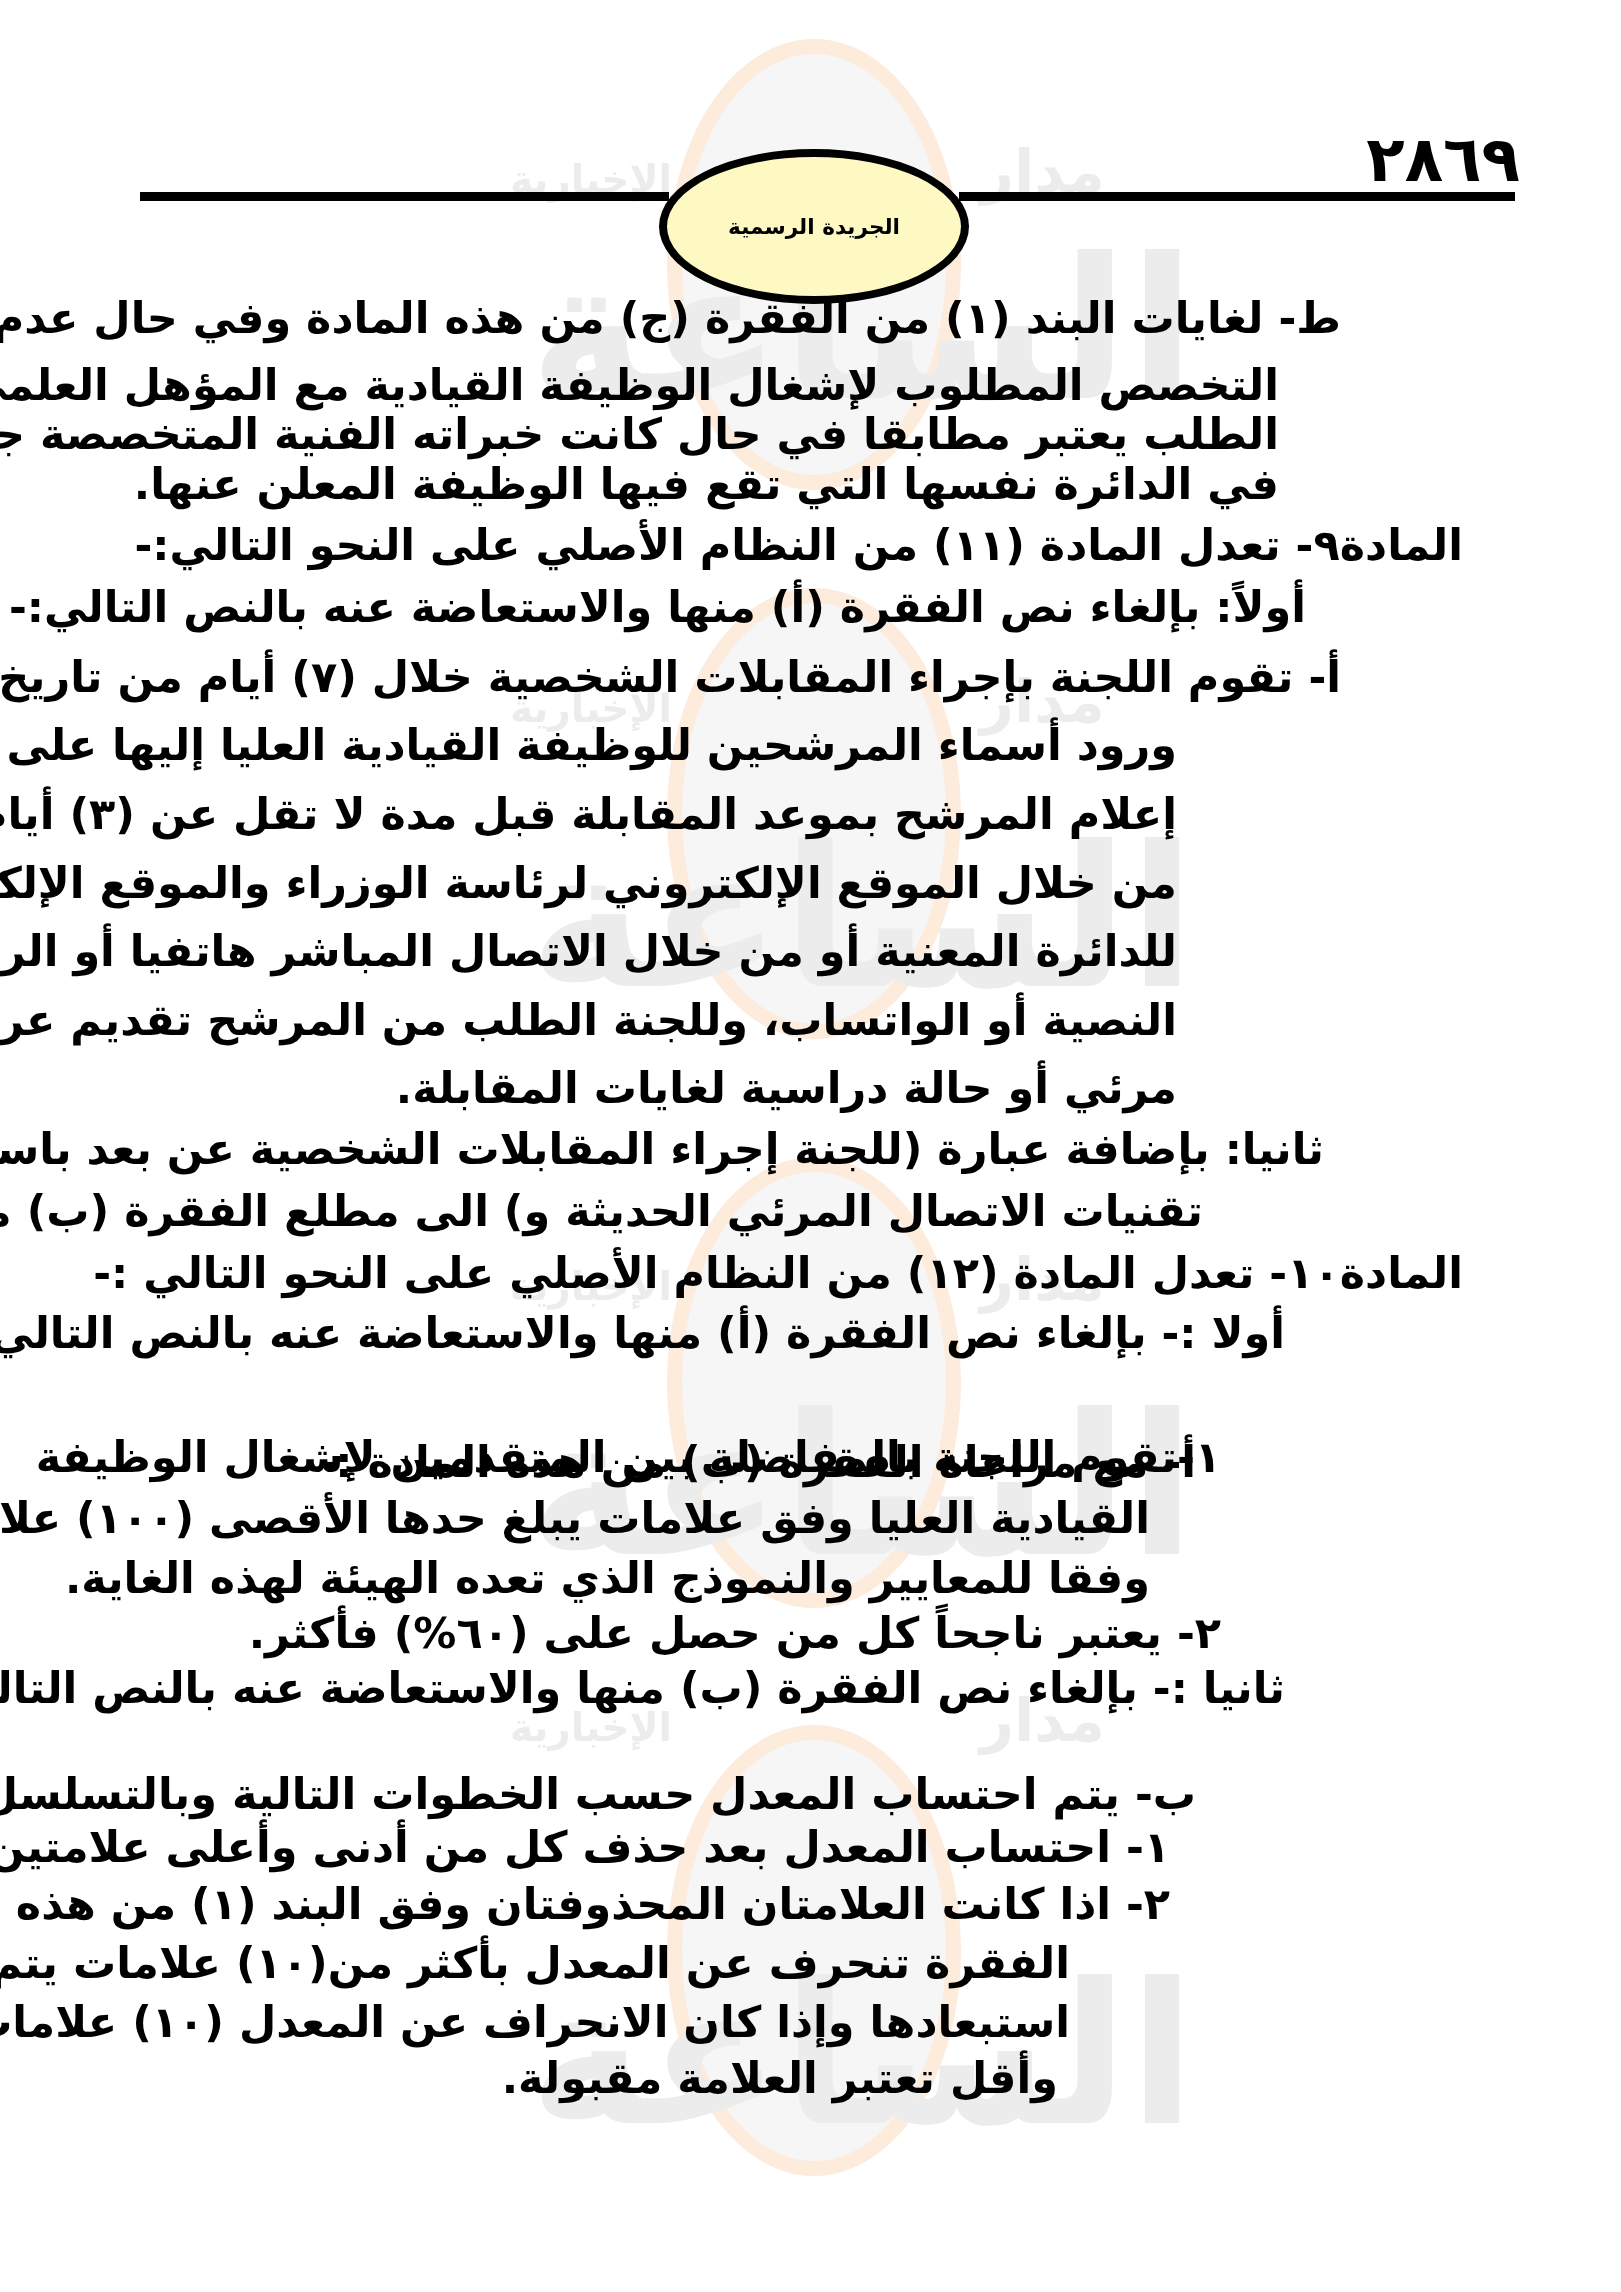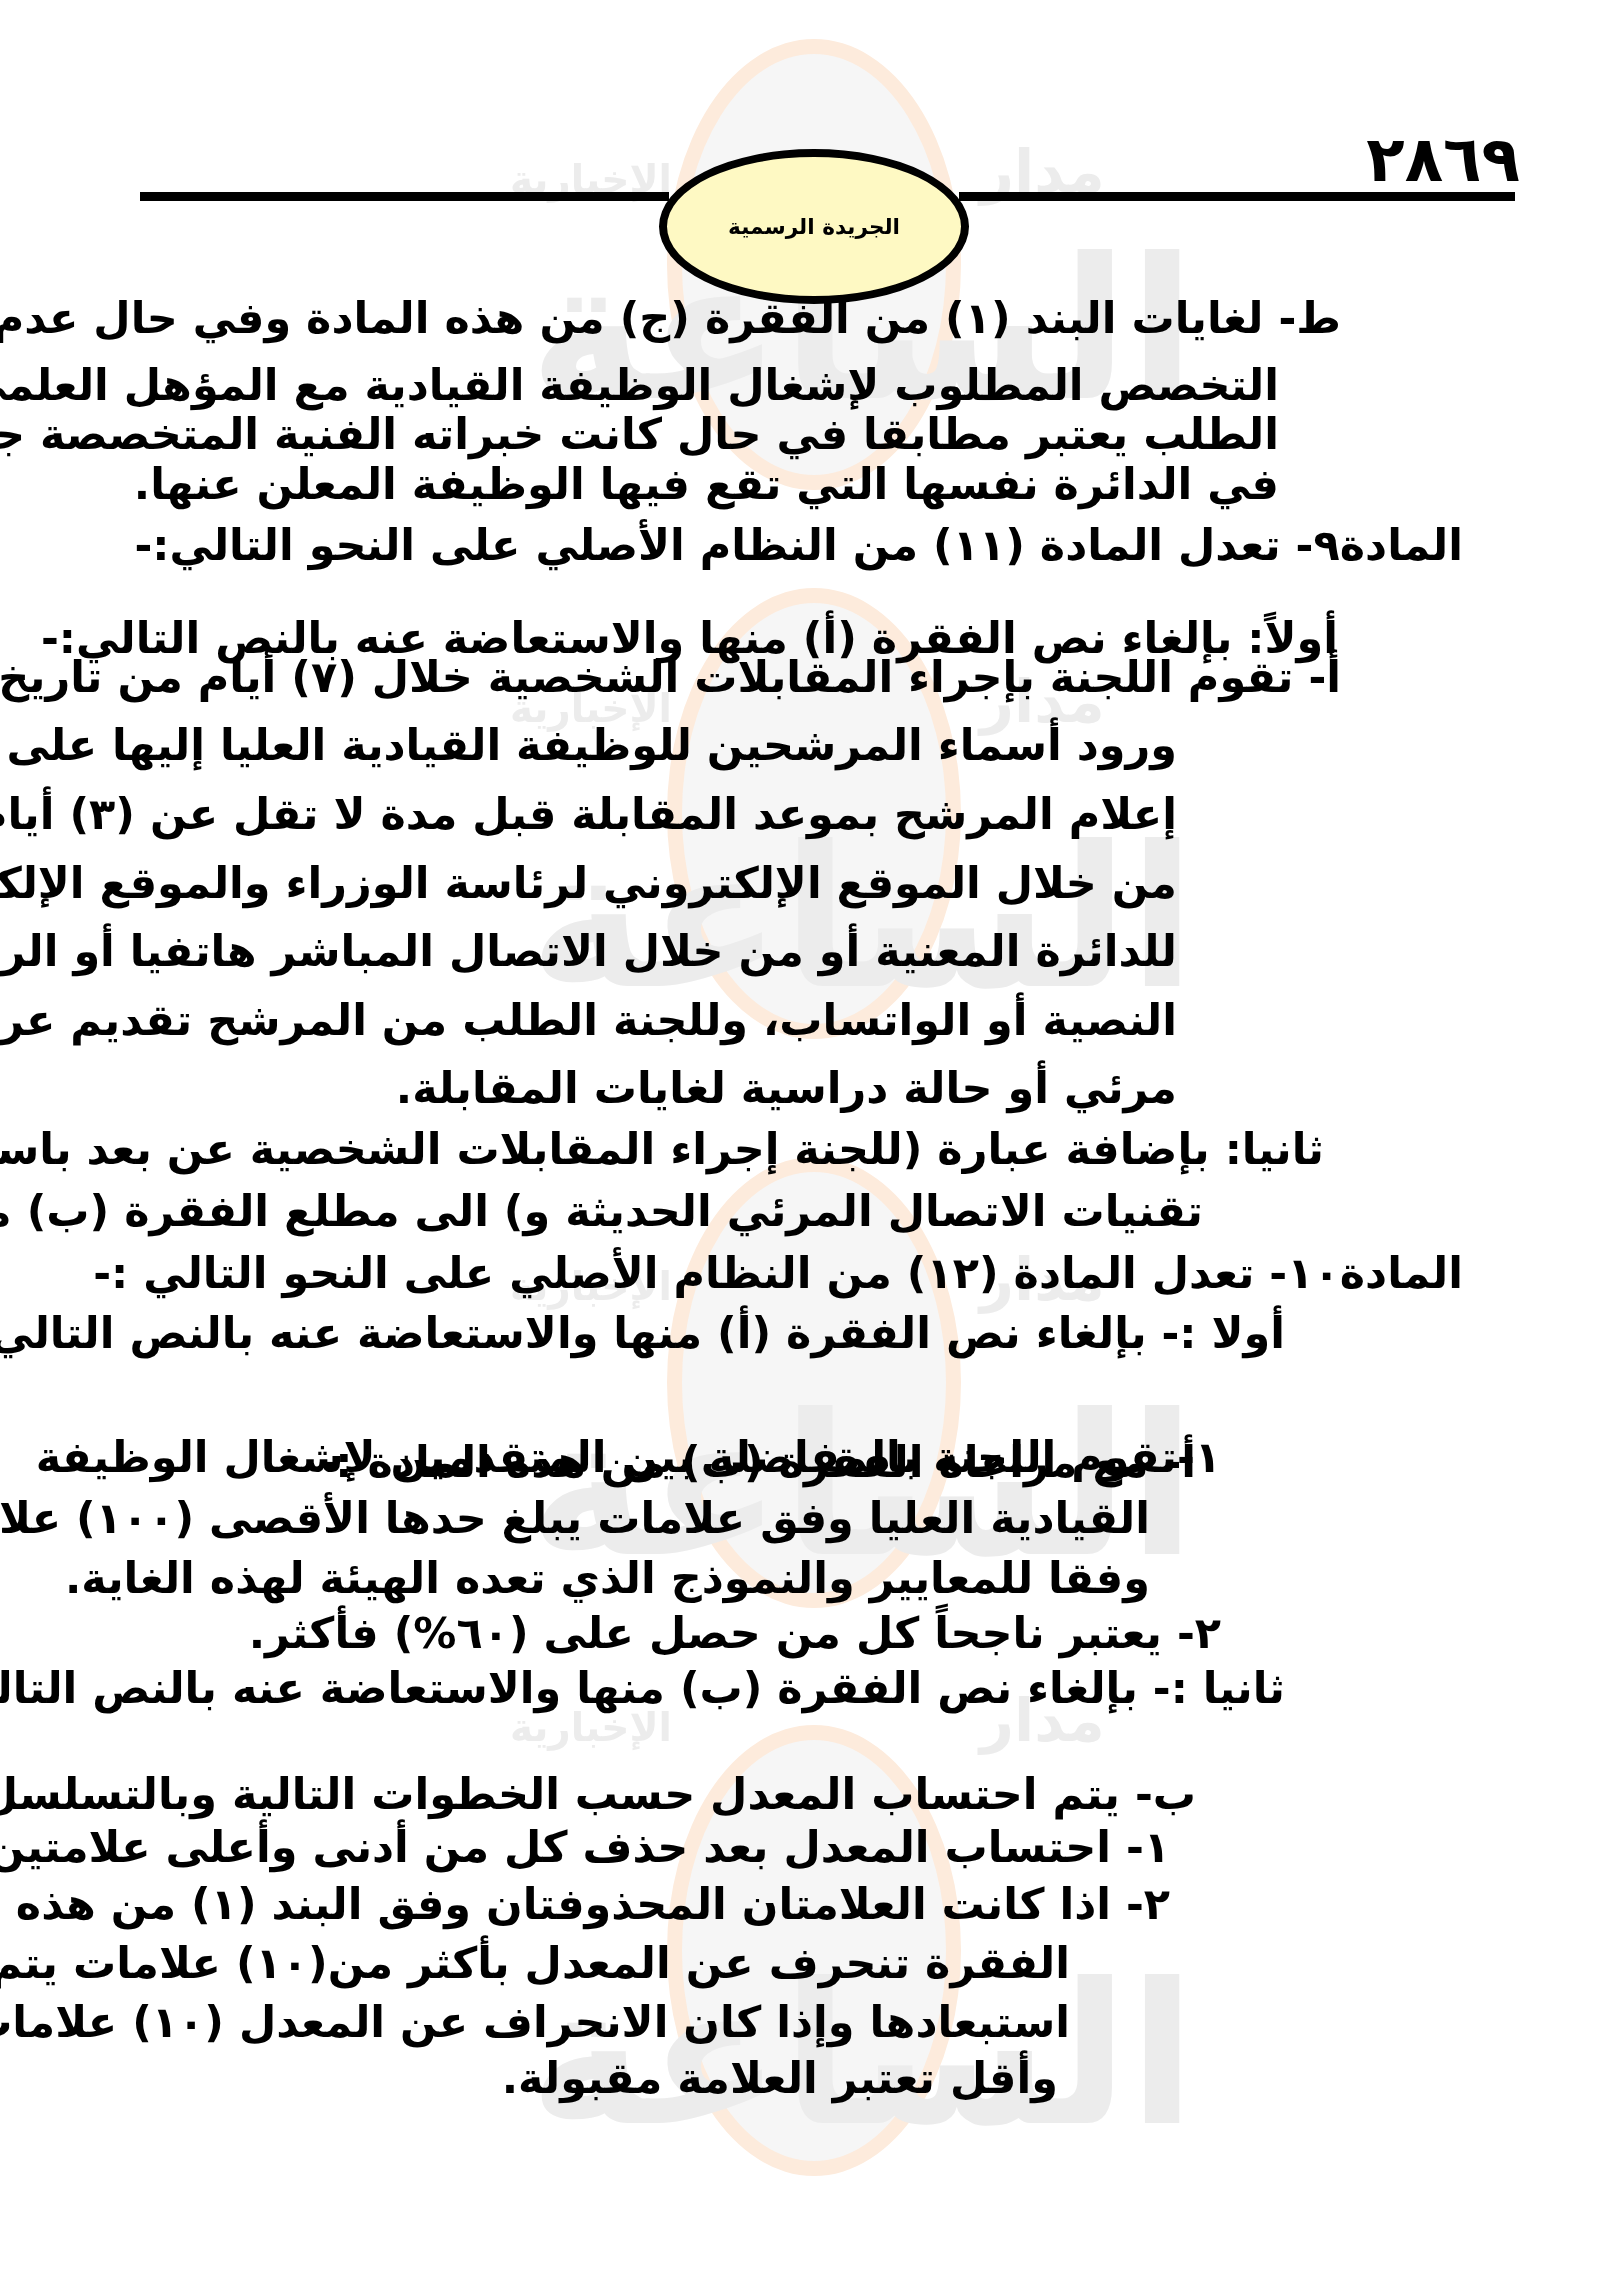--- a/index.html
+++ b/index.html
@@ -52,21 +52,21 @@
 <div class="header-ellipse">
   <span>الجريدة الرسمية</span>
 </div>
 
 <div>
   <div class="ln" style="left:165px;width:1176px;top:296px;">ط- لغايات البند (١) من الفقرة (ج) من هذه المادة وفي حال عدم مطابقة</div>
   <div class="ln" style="left:165px;width:1114px;top:363px;">التخصص المطلوب لإشغال الوظيفة القيادية مع المؤهل العلمي لمقدم</div>
   <div class="ln" style="left:165px;width:1114px;top:412px;">الطلب يعتبر مطابقا في حال كانت خبراته الفنية المتخصصة جميعها</div>
   <div class="ln nj" style="left:165px;width:1114px;top:462px;">في الدائرة نفسها التي تقع فيها الوظيفة المعلن عنها.</div>
   <div class="ln nj" style="left:165px;width:1298px;top:523px;">المادة٩- تعدل المادة (١١) من النظام الأصلي على النحو التالي:-</div>
-  <div class="ln nj" style="left:179px;width:1159px;top:585px;margin-top:31px;">أولاً: بإلغاء نص الفقرة (أ) منها والاستعاضة عنه بالنص التالي:-</div>
+  <div class="ln nj" style="left:147px;width:1159px;top:585px;">أولاً: بإلغاء نص الفقرة (أ) منها والاستعاضة عنه بالنص التالي:-</div>
   <div class="ln" style="left:165px;width:1176px;top:655px;">أ- تقوم اللجنة بإجراء المقابلات الشخصية خلال (٧) أيام من تاريخ</div>
   <div class="ln" style="left:165px;width:1012px;top:723px;">ورود أسماء المرشحين للوظيفة القيادية العليا إليها على أن يتم</div>
   <div class="ln" style="left:165px;width:1012px;top:792px;">إعلام المرشح بموعد المقابلة قبل مدة لا تقل عن (٣) أيام عمل</div>
   <div class="ln" style="left:165px;width:1012px;top:861px;">من خلال الموقع الإلكتروني لرئاسة الوزراء والموقع الإلكتروني</div>
   <div class="ln" style="left:165px;width:1012px;top:929px;">للدائرة المعنية أو من خلال الاتصال المباشر هاتفيا أو الرسائل</div>
   <div class="ln" style="left:165px;width:1012px;top:998px;">النصية أو الواتساب، وللجنة الطلب من المرشح تقديم عرض</div>
   <div class="ln nj" style="left:165px;width:1012px;top:1066px;">مرئي أو حالة دراسية لغايات المقابلة.</div>
   <div class="ln" style="left:165px;width:1159px;top:1127px;">ثانيا: بإضافة عبارة (للجنة إجراء المقابلات الشخصية عن بعد باستخدام</div>
   <div class="ln nj" style="left:165px;width:1038px;top:1189px;">تقنيات الاتصال المرئي الحديثة و) الى مطلع الفقرة (ب) منها.</div>
   <div class="ln nj" style="left:165px;width:1298px;top:1251px;">المادة١٠- تعدل المادة (١٢) من النظام الأصلي على النحو التالي :-</div>

